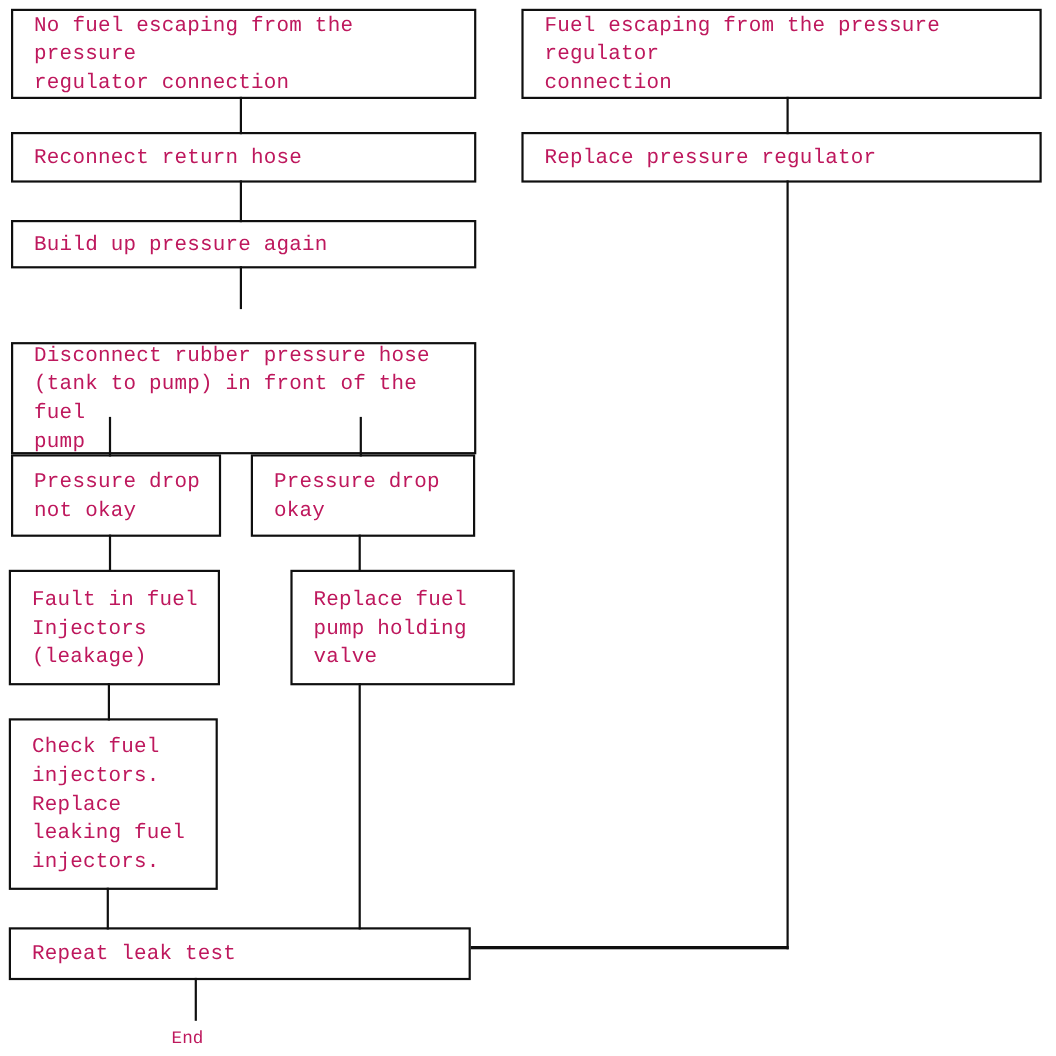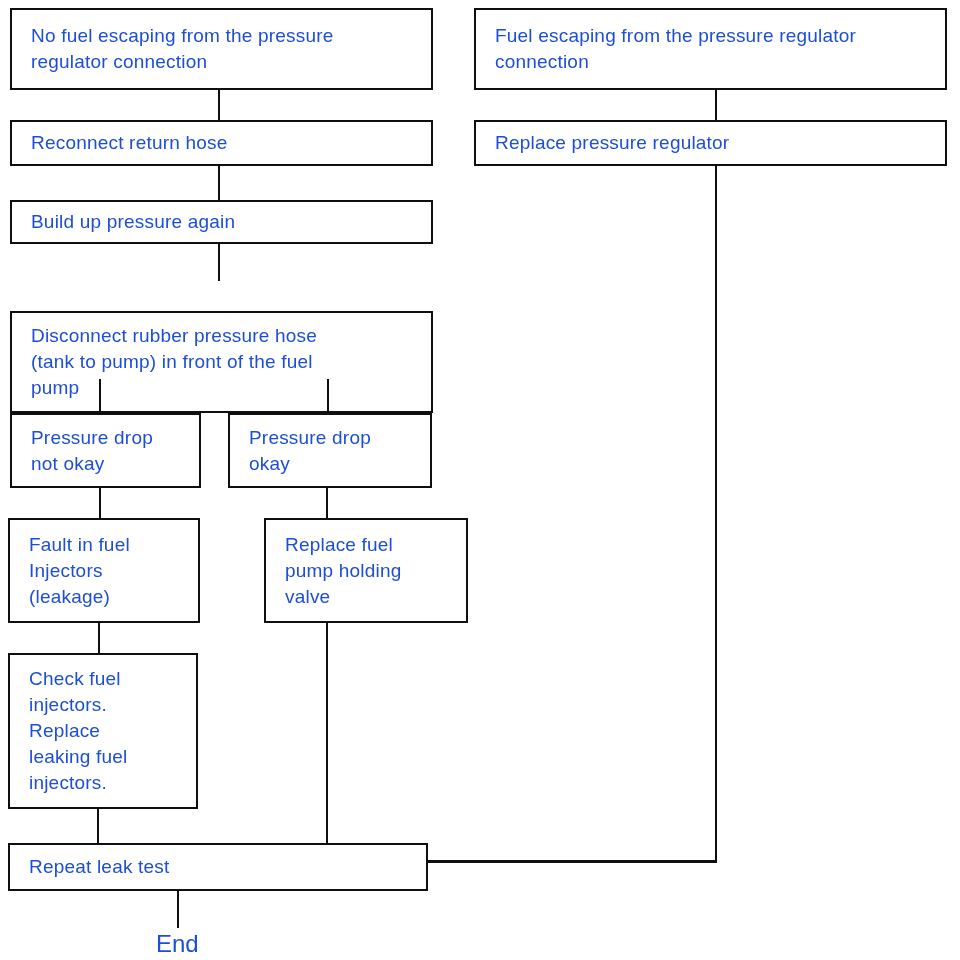--- a/index.html
+++ b/index.html
@@ -7,22 +7,22 @@
     padding: 0;
     background: #ffffff;
     width: 960px;
     height: 960px;
     overflow: hidden;
   }
   #diagram {
     position: relative;
     width: 960px;
     height: 960px;
-    font-family: Liberation Sans, sans-serif;
-    color: #1d4ed8;
+    font-family: Liberation Mono, monospace;
+    color: #be185d;
     -webkit-font-smoothing: none;
   }
   .node {
     position: absolute;
     box-sizing: border-box;
     border: 2px solid #0f0f0f;
     background: #ffffff;
     display: flex;
     align-items: center;
     padding: 4px 10px 4px 19px;
@@ -32,21 +32,21 @@
     white-space: pre-line;
   }
   .line {
     position: absolute;
     background: #0f0f0f;
   }
   .line.v { width: 2px; }
   .line.h { height: 3px; }
   .end-label {
     position: absolute;
-    font-size: 24px;
+    font-size: 16px;
     line-height: 24px;
   }
 </style>
 </head>
 <body>
 
 <div id="diagram">
 
   <div class="node" style="left:10px; top:8px; width:423px; height:82px;">No fuel escaping from the pressure
 regulator connection</div>

